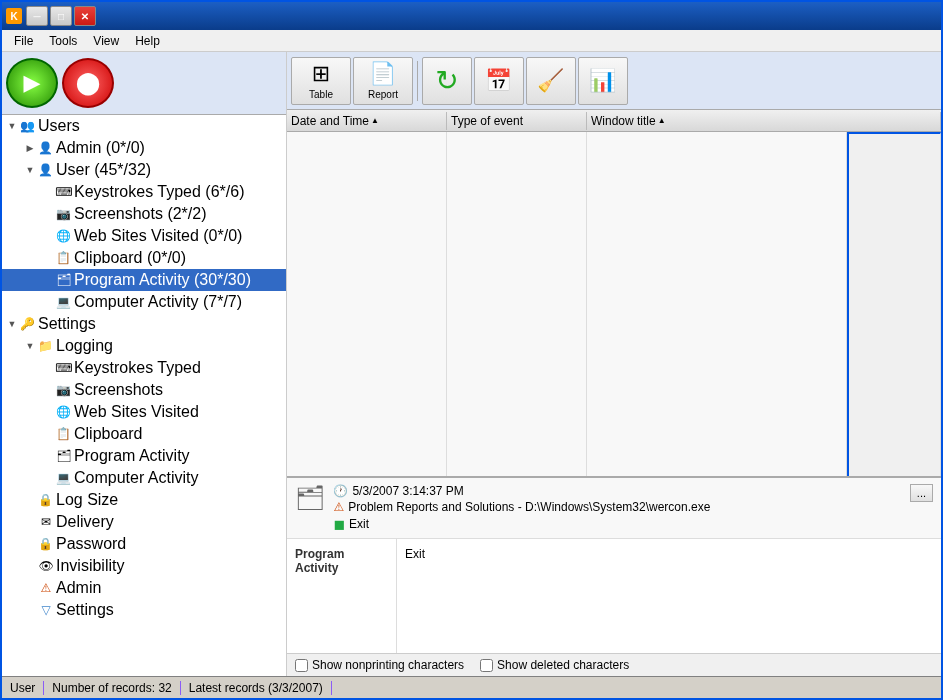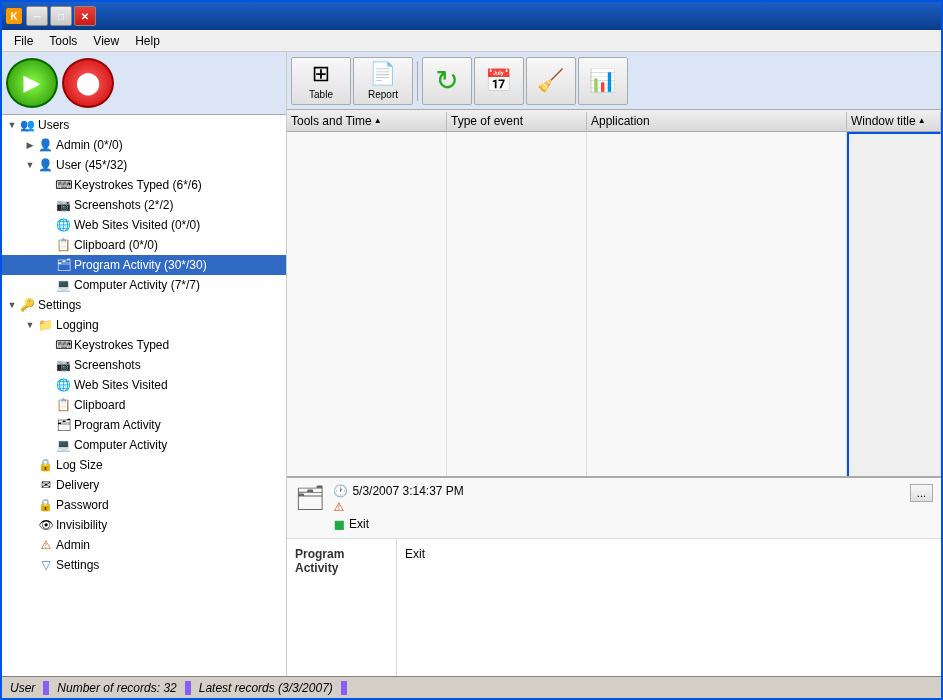--- a/index.html
+++ b/index.html
@@ -28,21 +28,21 @@
     .left-toolbar { display: flex; align-items: center; padding: 6px 4px; background: #dce5f5; border-bottom: 1px solid #aaa; gap: 4px; }
     .btn-play { width: 52px; height: 50px; background: radial-gradient(circle, #88ff44, #228800); border: 2px solid #006600; border-radius: 50%; cursor: pointer; display: flex; align-items: center; justify-content: center; font-size: 22px; color: white; }
     .btn-stop { width: 52px; height: 50px; background: radial-gradient(circle, #ff6666, #cc0000); border: 2px solid #990000; border-radius: 50%; cursor: pointer; display: flex; align-items: center; justify-content: center; font-size: 22px; color: white; }
     
     
     .tree-container { flex: 1; overflow: auto; background: white; }
     .tree-item { display: flex; align-items: center; padding: 2px 0; cursor: pointer; white-space: nowrap; }
     .tree-item.selected { background: #316ac5; color: white; }
     .tree-expand { width: 16px; height: 16px; display: inline-flex; align-items: center; justify-content: center; font-size: 9px; color: #555; }
     .tree-icon { width: 16px; height: 16px; margin-right: 2px; display: inline-flex; align-items: center; justify-content: center; flex-shrink: 0; }
-    .tree-label { font-size: 12px; }
+    .tree-label { font-size: 16px; }
     
     
     .right-panel { flex: 1; display: flex; flex-direction: column; overflow: hidden; }
     
     
     .right-toolbar { background: #dce5f5; border-bottom: 1px solid #aaa; display: flex; align-items: center; padding: 4px; gap: 2px; height: 58px; }
     .toolbar-btn { display: flex; flex-direction: column; align-items: center; justify-content: center; width: 60px; height: 48px; background: linear-gradient(to bottom, #f8f8f8, #e0e0e0); border: 1px solid #aaa; border-radius: 2px; cursor: pointer; font-size: 10px; gap: 2px; }
     .toolbar-btn-icon { font-size: 22px; }
     .toolbar-separator { width: 1px; height: 40px; background: #aaa; margin: 0 2px; }
     
@@ -74,21 +74,21 @@
     .detail-app-name { font-size: 12px; margin-bottom: 2px; display: flex; align-items: center; gap: 4px; }
     .detail-event { font-size: 12px; display: flex; align-items: center; gap: 4px; }
     .detail-btn { padding: 2px 6px; font-size: 11px; background: linear-gradient(to bottom, #f8f8f8, #e0e0e0); border: 1px solid #aaa; cursor: pointer; }
     
     
     .bottom-toolbar { display: flex; align-items: center; padding: 4px 8px; background: #f0f0f0; border-top: 1px solid #ccc; gap: 16px; }
     .checkbox-item { display: flex; align-items: center; gap: 4px; font-size: 12px; }
     
     
     .status-bar { height: 22px; background: #d4d0c8; border-top: 1px solid #808080; display: flex; align-items: center; font-size: 12px; }
-    .status-section { padding: 0 8px; border-right: 6px solid #8b5cf6; font-style: italic; }
+    .status-section { padding: 0 8px; border-right: 1px solid #8b5cf6; }
     
     
     .icon-user { color: #4488cc; }
     .icon-globe { color: #2288aa; }
     .icon-alarm { color: #cc4400; }
   </style>
 </head>
 <body>
 
 <div class="window">
@@ -283,28 +283,25 @@
         </div>
         <div class="toolbar-btn" style="width:50px;">
           <span class="toolbar-btn-icon" style="font-size:22px;color:#4488cc;">📊</span>
         </div>
       </div>
 
       <div class="table-area">
 
         <div class="table-header">
           <div class="th th-date">
-            <span>Tools and Time</span>
+            <span>Date and Time</span>
             <span class="sort-arrow">▲</span>
           </div>
           <div class="th th-type">
             <span>Type of event</span>
-          </div>
-          <div class="th th-app">
-            <span>Application</span>
           </div>
           <div class="th th-window">
             <span>Window title</span>
             <span class="sort-arrow">▲</span>
           </div>
         </div>
 
         <div class="filter-row">
           <div class="filter-cell date"></div>
           <div class="filter-cell type">
@@ -344,35 +341,46 @@
       <div class="detail-panel">
         <div class="detail-top">
           <div class="detail-icon">🗂</div>
           <div class="detail-info">
             <div class="detail-time">
               <span>🕐</span>
               <span>5/3/2007 3:14:37 PM</span>
             </div>
             <div class="detail-app-name">
               <span style="color:#cc4400;">⚠</span>
+              <span>Problem Reports and Solutions - D:\Windows\System32\wercon.exe</span>
             </div>
             <div class="detail-event">
               <span style="color:#22aa44;font-size:14px;">◼</span>
               <span>Exit</span>
             </div>
           </div>
           <button class="detail-btn">...</button>
         </div>
         <div style="display:flex;flex:1;overflow:hidden;">
           <div style="width:110px;font-weight:bold;font-size:12px;padding:8px;color:#333;border-right:1px solid #ddd;">Program Activity</div>
           <div style="flex:1;padding:8px;font-size:12px;">
             <span>Exit</span>
           </div>
         </div>
 
+        <div class="bottom-toolbar">
+          <div class="checkbox-item">
+            <input type="checkbox" style="">
+            <label>Show nonprinting characters</label>
+          </div>
+          <div class="checkbox-item">
+            <input type="checkbox" style="">
+            <label>Show deleted characters</label>
+          </div>
+        </div>
       </div>
     </div>
   </div>
 
   <div class="status-bar">
     <div class="status-section">User</div>
     <div class="status-section">Number of records: 32</div>
     <div class="status-section">Latest records (3/3/2007)</div>
   </div>
 </div>

